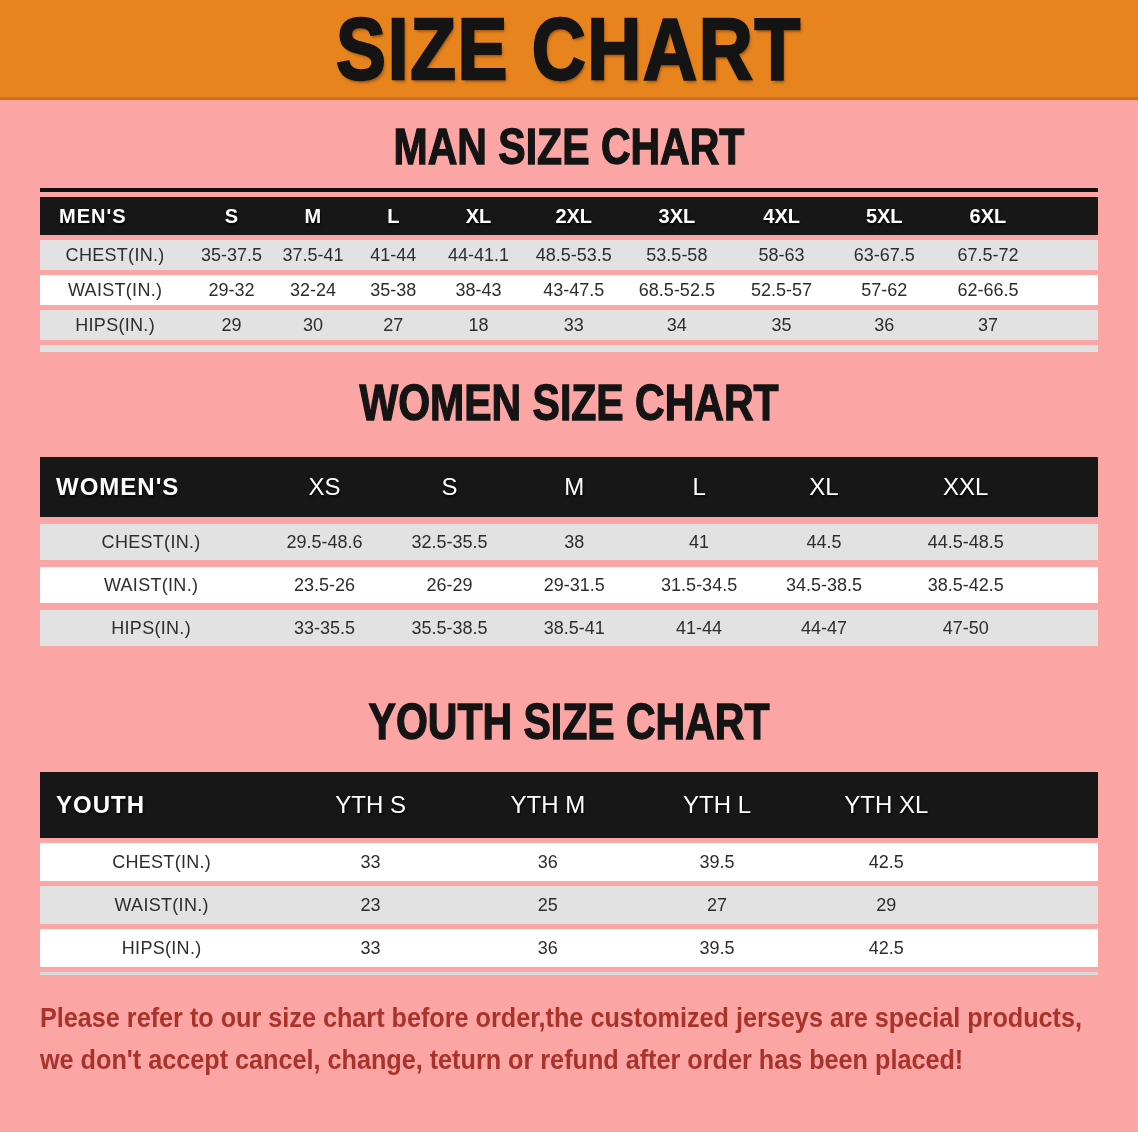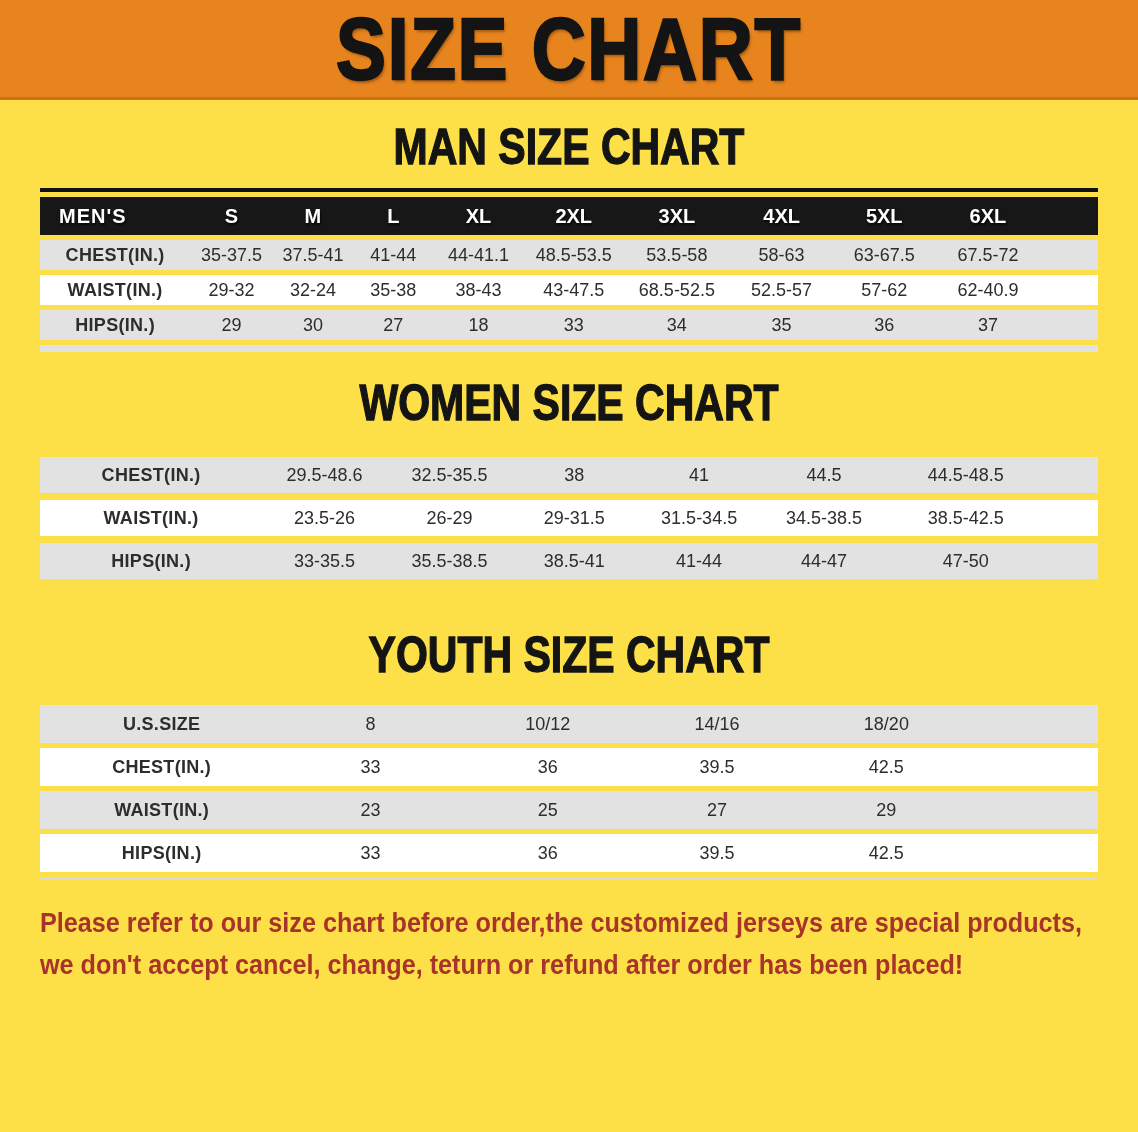--- a/index.html
+++ b/index.html
@@ -2,21 +2,21 @@
 <html><head>
 <meta charset="utf-8">
 <style>
   * { box-sizing: border-box; }
   html, body { margin: 0; padding: 0; background: #ffffff; }
   .page {
     position: relative;
     width: 1138px;
     height: 1132px;
     margin: 0 auto;
-    background: #fde047;
+    background: #fca5a5;
     overflow: hidden;
     font-family: "Liberation Sans", "DejaVu Sans", sans-serif;
     color: #1a1a1a;
   }
 
   
   .banner {
     height: 100px;
     background: #E8841E;
     border-bottom: 3px solid #cf7114;
@@ -99,21 +99,21 @@
     font-size: 18px;
     color: #2d2d2d;
     white-space: nowrap;
     overflow: hidden;
   }
   .men-t   tr.r td { height: 30px; }
   .women-t tr.r td { height: 36px; }
   .youth-t tr.r td { height: 38px; }
   tr.r.gray td { background: #E2E2E2; }
   tr.r.white td { background: #ffffff; }
-  td.rlabel { font-weight: 700; color: #151515; font-size: 18px; letter-spacing: 0.3px; }
+  td.rlabel { font-weight: 400; color: #151515; font-size: 18px; letter-spacing: 0.3px; }
 
   
   .disclaimer {
     margin: 22px 30px 0 40px;
     color: #A8332B;
     font-size: 28px;
     font-weight: 700;
     line-height: 42px;
     transform: scaleX(0.9);
     transform-origin: left center;
@@ -177,21 +177,21 @@
       <tr class="r white">
         <td class="rlabel">WAIST(IN.)</td>
         <td>29-32</td>
         <td>32-24</td>
         <td>35-38</td>
         <td>38-43</td>
         <td>43-47.5</td>
         <td>68.5-52.5</td>
         <td>52.5-57</td>
         <td>57-62</td>
-        <td>62-40.9</td>
+        <td>62-66.5</td>
         <td></td>
       </tr>
       <tr class="r gray">
         <td class="rlabel">HIPS(IN.)</td>
         <td>29</td>
         <td>30</td>
         <td>27</td>
         <td>18</td>
         <td>33</td>
         <td>34</td>
@@ -213,20 +213,30 @@
         <col style="width:21%">
           <col style="width:11.8%">
           <col style="width:11.8%">
           <col style="width:11.8%">
         <col style="width:11.8%">
           <col style="width:11.8%">
           <col style="width:15%">
           <col style="width:5%">
       </colgroup>
       <tbody>
+          <tr class="head">
+        <th class="corner">WOMEN'S</th>
+        <th>XS</th>
+        <th>S</th>
+        <th>M</th>
+        <th>L</th>
+        <th>XL</th>
+        <th>XXL</th>
+        <th></th>
+      </tr>
       <tr class="r gray">
         <td class="rlabel">CHEST(IN.)</td>
         <td>29.5-48.6</td>
         <td>32.5-35.5</td>
         <td>38</td>
         <td>41</td>
         <td>44.5</td>
         <td>44.5-48.5</td>
         <td></td>
       </tr>
@@ -260,27 +270,27 @@
     <table class="size-table youth-t">
       <colgroup>
         <col style="width:23%">
           <col style="width:16.5%">
           <col style="width:17%">
         <col style="width:15%">
           <col style="width:17%">
           <col style="width:11.5%">
       </colgroup>
       <tbody>
-      <tr class="r gray">
-        <td class="rlabel">U.S.SIZE</td>
-        <td>8</td>
-        <td>10/12</td>
-        <td>14/16</td>
-        <td>18/20</td>
-        <td></td>
+          <tr class="head">
+        <th class="corner">YOUTH</th>
+        <th>YTH S</th>
+        <th>YTH M</th>
+        <th>YTH L</th>
+        <th>YTH XL</th>
+        <th></th>
       </tr>
       <tr class="r white">
         <td class="rlabel">CHEST(IN.)</td>
         <td>33</td>
         <td>36</td>
         <td>39.5</td>
         <td>42.5</td>
         <td></td>
       </tr>
       <tr class="r gray">

